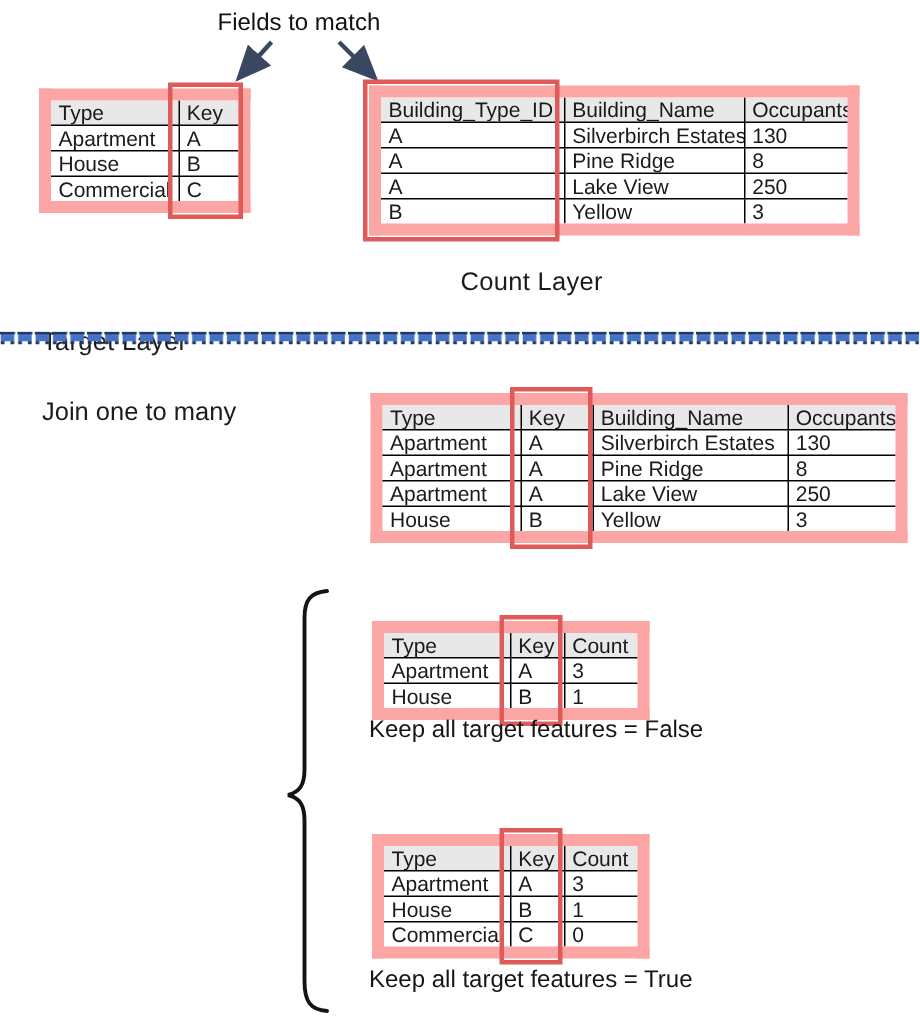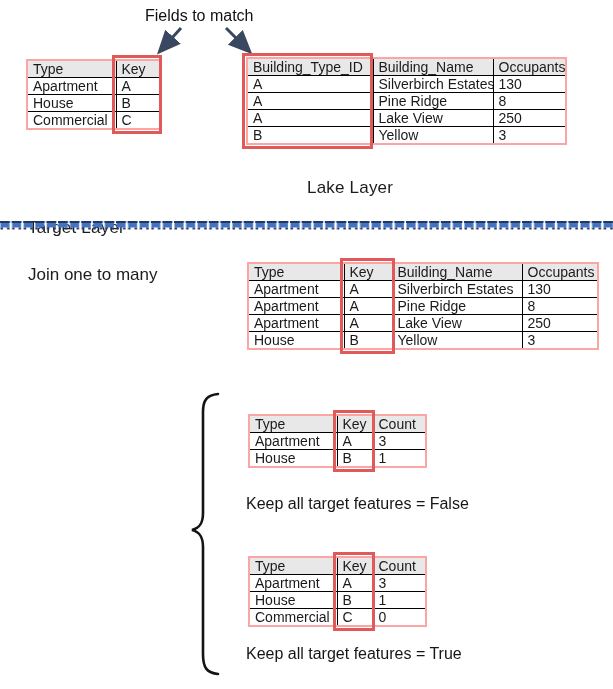--- a/index.html
+++ b/index.html
@@ -14,21 +14,21 @@
 
   .fields-title { font-size:16px; color:#111; }
   .layer-label { font-size:17px; color:#1c1c1c; letter-spacing:.2px; }
   .join-label { font-size:17px; color:#1c1c1c; }
   .caption { font-size:16px; color:#161616; }
   .b { font-weight:normal; }
 
   .tbl-wrap { position:absolute; }
   table.tbl {
     border-collapse:collapse; table-layout:fixed;
-    border:2px solid #fca5a5; background:#fff;
+    border:8px solid #fca5a5; background:#fff;
   }
   table.tbl th, table.tbl td {
     border:1px solid #000; font-size:14px; font-weight:normal;
     text-align:left; padding:0 5px; height:17px; line-height:16px;
     white-space:nowrap; overflow:hidden; color:#1a1a1a;
   }
   table.tbl th { background:#e8e8e8; }
   .tbl-sm th, .tbl-sm td { height:18px; }
 
   .hl {
@@ -104,21 +104,21 @@
         <td>B</td>
         <td>Yellow</td>
         <td>3</td>
       </tr>
     </tbody>
       </table>
     <div class="hl" style="left:-4px; width:131px;"></div>
   </div>
 
   <div class="abs layer-label" style="left:28px; top:176px;margin-top:42px;">Target Layer</div>
-  <div class="abs layer-label" style="left:307px; top:178px;">Lake Layer</div>
+  <div class="abs layer-label" style="left:307px; top:178px;">Count Layer</div>
 
   <svg class="abs" style="left:0; top:221px;" width="613" height="10">
     <defs>
       <pattern id="dashpat" patternUnits="userSpaceOnUse" width="11.6" height="9">
         <rect x="0" y="0" width="10" height="2" fill="#1f3864"></rect>
         <rect x="0.5" y="2" width="9" height="4.5" fill="#4472c4"></rect>
         <rect x="0.5" y="6.5" width="2.5" height="2" fill="#1f3864"></rect>
         <rect x="7" y="6.5" width="2.5" height="2" fill="#1f3864"></rect>
       </pattern>
     </defs>
@@ -188,21 +188,21 @@
       <tr>
         <td>House</td>
         <td>B</td>
         <td>1</td>
       </tr>
     </tbody>
       </table>
     <div class="hl" style="left:85px; width:42px;"></div>
   </div>
 
-  <div class="abs caption" style="left:246px; top:495px;">
+  <div class="abs caption" style="left:246px; top:478px;">
     <span>Keep all target features = </span><span class="b">False</span>
   </div>
 
   <div class="tbl-wrap" style="left:248px; top:556px;">
     <table class="tbl tbl-sm" style="width:177px;">
       <tbody>
           <tr>
         <th style="width:88px;">Type</th>
         <th style="width:36px;">Key</th>
         <th style="width:53px;">Count</th>

